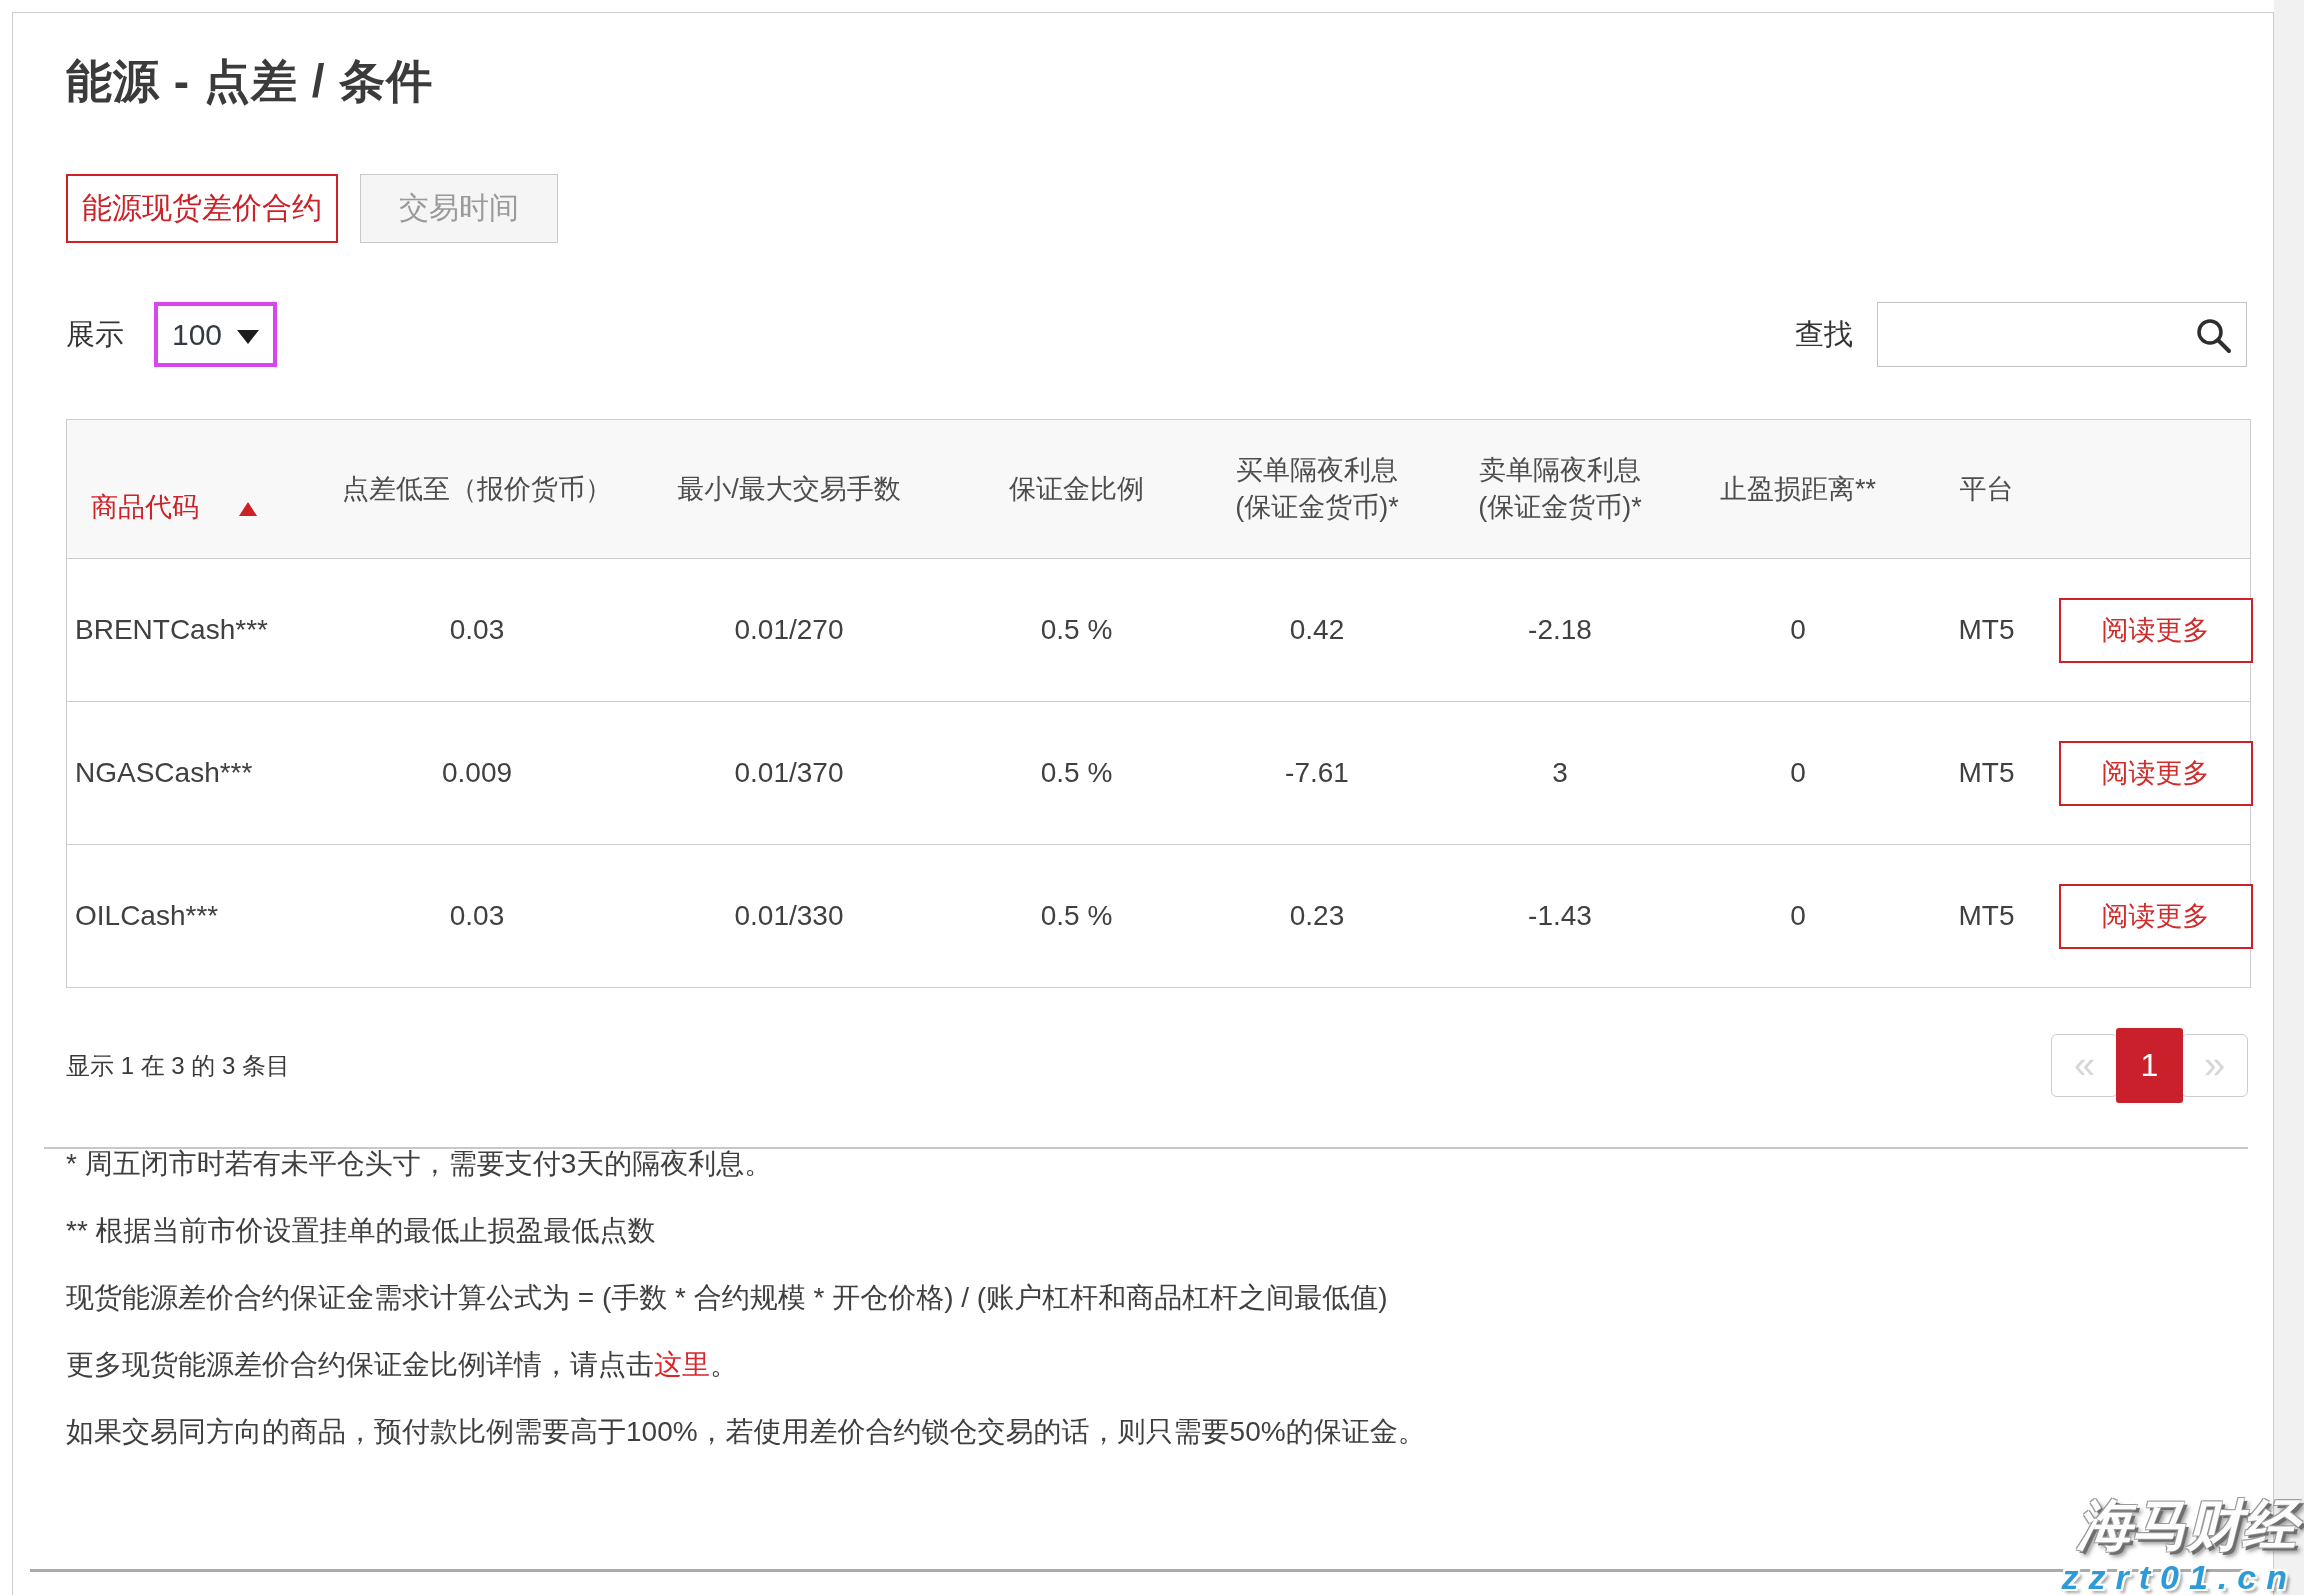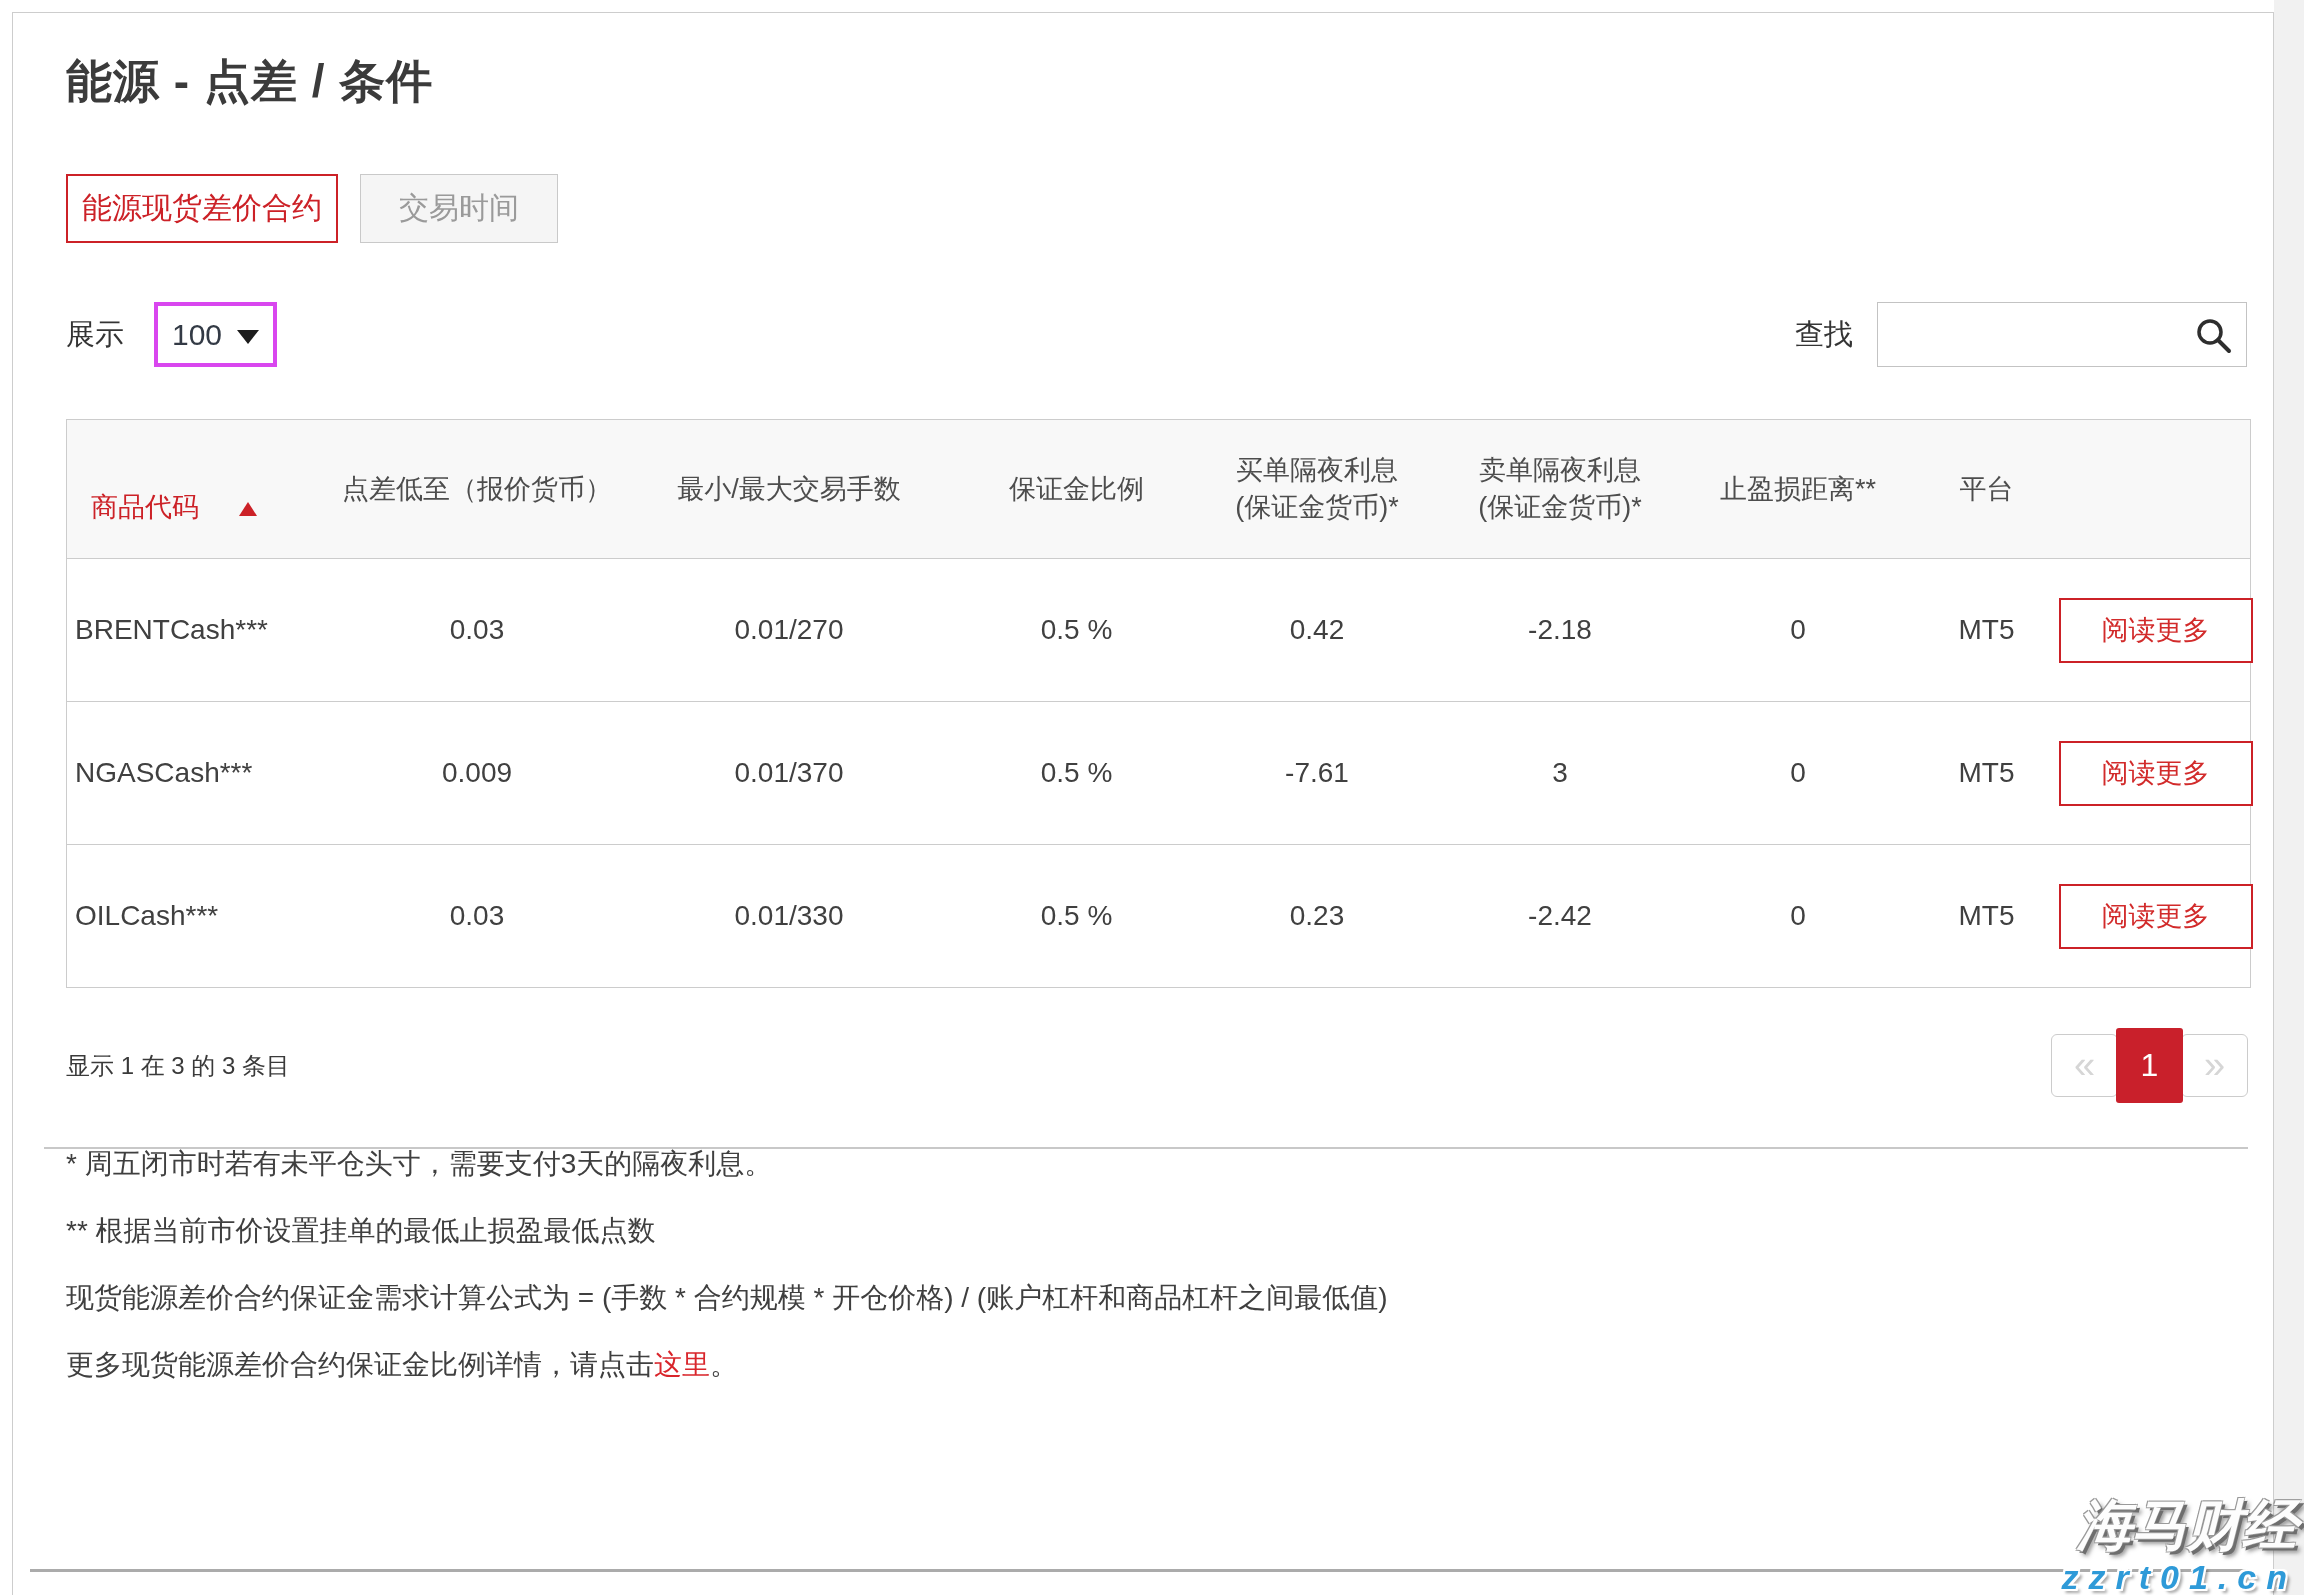--- a/index.html
+++ b/index.html
@@ -173,21 +173,21 @@
             <td>0</td>
             <td>MT5</td>
             <td><span class="read-more">阅读更多</span></td>
           </tr>
           <tr>
             <td class="col-code">OILCash***</td>
             <td>0.03</td>
             <td>0.01/330</td>
             <td>0.5 %</td>
             <td>0.23</td>
-            <td>-2.42</td>
+            <td>-1.43</td>
             <td>0</td>
             <td>MT5</td>
             <td><span class="read-more">阅读更多</span></td>
           </tr>
         </tbody>
       </table>
 
       <div class="table-footer">
         <span class="summary">显示 1 在 3 的 3 条目</span>
         <div class="pagination">
@@ -201,20 +201,21 @@
         </div>
       </div>
 
       <div class="divider-1"></div>
 
       <div class="notes">
         <p class="note">* 周五闭市时若有未平仓头寸，需要支付3天的隔夜利息。</p>
         <p class="note">** 根据当前市价设置挂单的最低止损盈最低点数</p>
         <p class="note">现货能源差价合约保证金需求计算公式为 = (手数 * 合约规模 * 开仓价格) / (账户杠杆和商品杠杆之间最低值)</p>
         <p class="note"><span>更多现货能源差价合约保证金比例详情，请点击</span><span class="note-link">这里</span><span>。</span></p>
+        <p class="note">如果交易同方向的商品，预付款比例需要高于100%，若使用差价合约锁仓交易的话，则只需要50%的保证金。</p>
       </div>
 
     </div>
   </div>
 
   <div class="divider-2"></div>
 
   <div class="watermark">
     <div class="wm-brand">海马财经</div>
     <div class="wm-site">zzrt01.cn</div>

